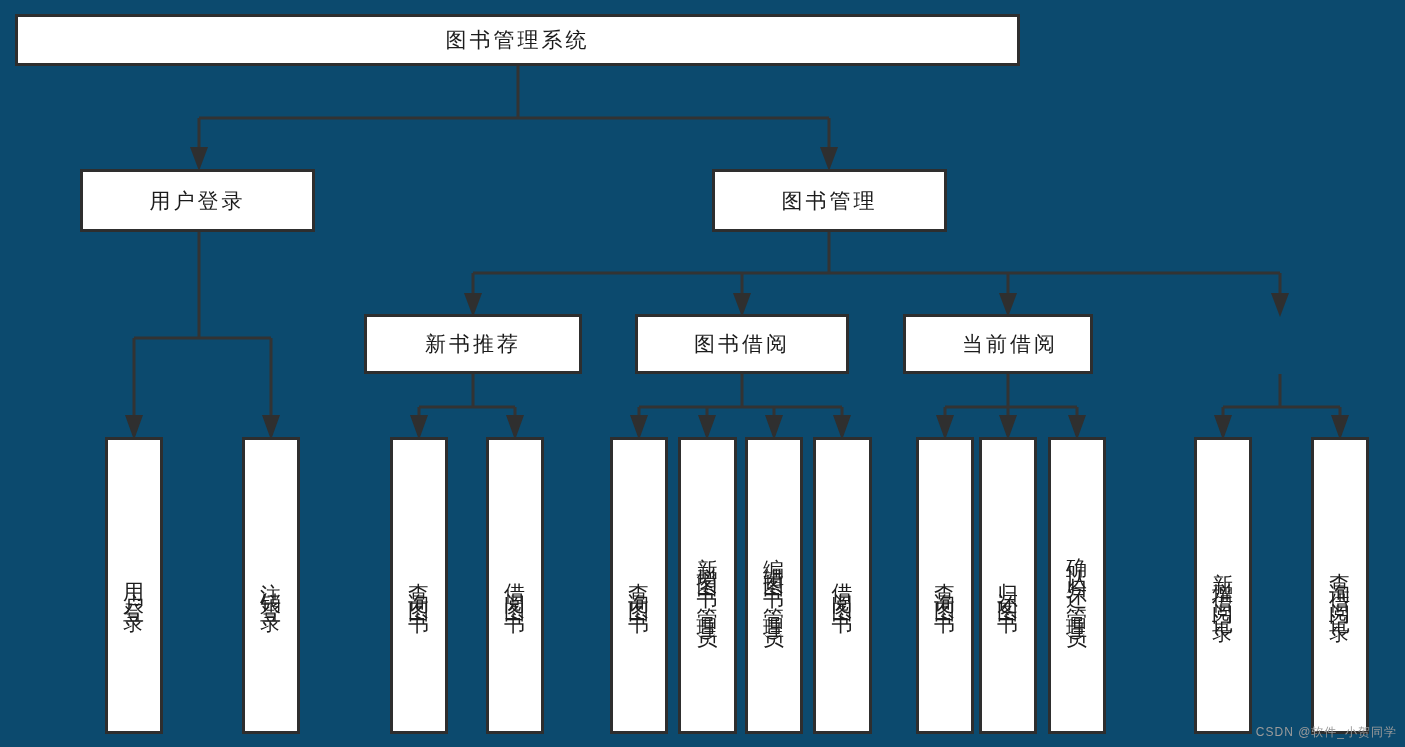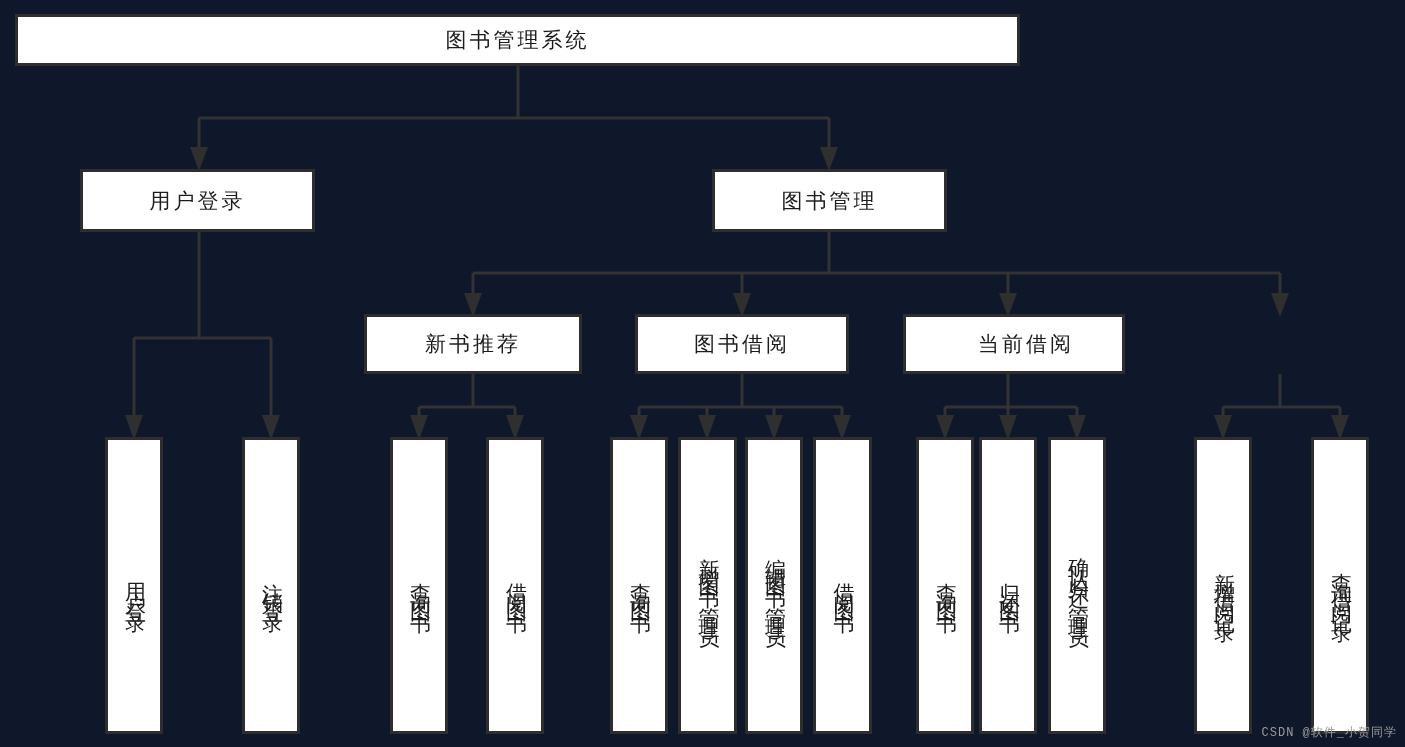--- a/index.html
+++ b/index.html
@@ -1,20 +1,20 @@
 <!DOCTYPE html>
 <html><head>
 <meta charset="utf-8">
 <style>
   html,body{margin:0;padding:0;background:#ffffff;}
   .canvas{
     position:relative;
     width:1405px;height:747px;
-    background:#0f172a;
-    font-family:Liberation Mono, monospace;
+    background:#0c4a6e;
+    font-family:Liberation Sans, sans-serif;
     color:#1c1c1c;
     overflow:hidden;
   }
   svg.wires{position:absolute;left:0;top:0;width:1405px;height:747px;}
   .wire{stroke:#333333;stroke-width:3;fill:none;}
   .arrow{fill:#2f2f2f;stroke:none;}
   .node{
     position:absolute;
     background:#ffffff;
     border:3px solid #2e2e2e;
@@ -91,21 +91,21 @@
   <div class="node h" style="left:712px;top:169px;width:235px;height:63px;">
     <span class="lbl">图书管理</span>
   </div>
 
   <div class="node h" style="left:364px;top:314px;width:218px;height:60px;">
     <span class="lbl">新书推荐</span>
   </div>
   <div class="node h" style="left:635px;top:314px;width:214px;height:60px;">
     <span class="lbl">图书借阅</span>
   </div>
-  <div class="node h" style="left:903px;top:314px;width:222px;height:60px;padding-left:24px;">
+  <div class="node h" style="left:903px;top:314px;width:190px;height:60px;padding-left:24px;">
     <span class="lbl">当前借阅</span>
   </div>
 
   <div class="node v" style="left:105px;top:437px;width:58px;height:297px;">
     <span class="lbl">用户登录</span>
   </div>
   <div class="node v" style="left:242px;top:437px;width:58px;height:297px;">
     <span class="lbl">注销登录</span>
   </div>
 

